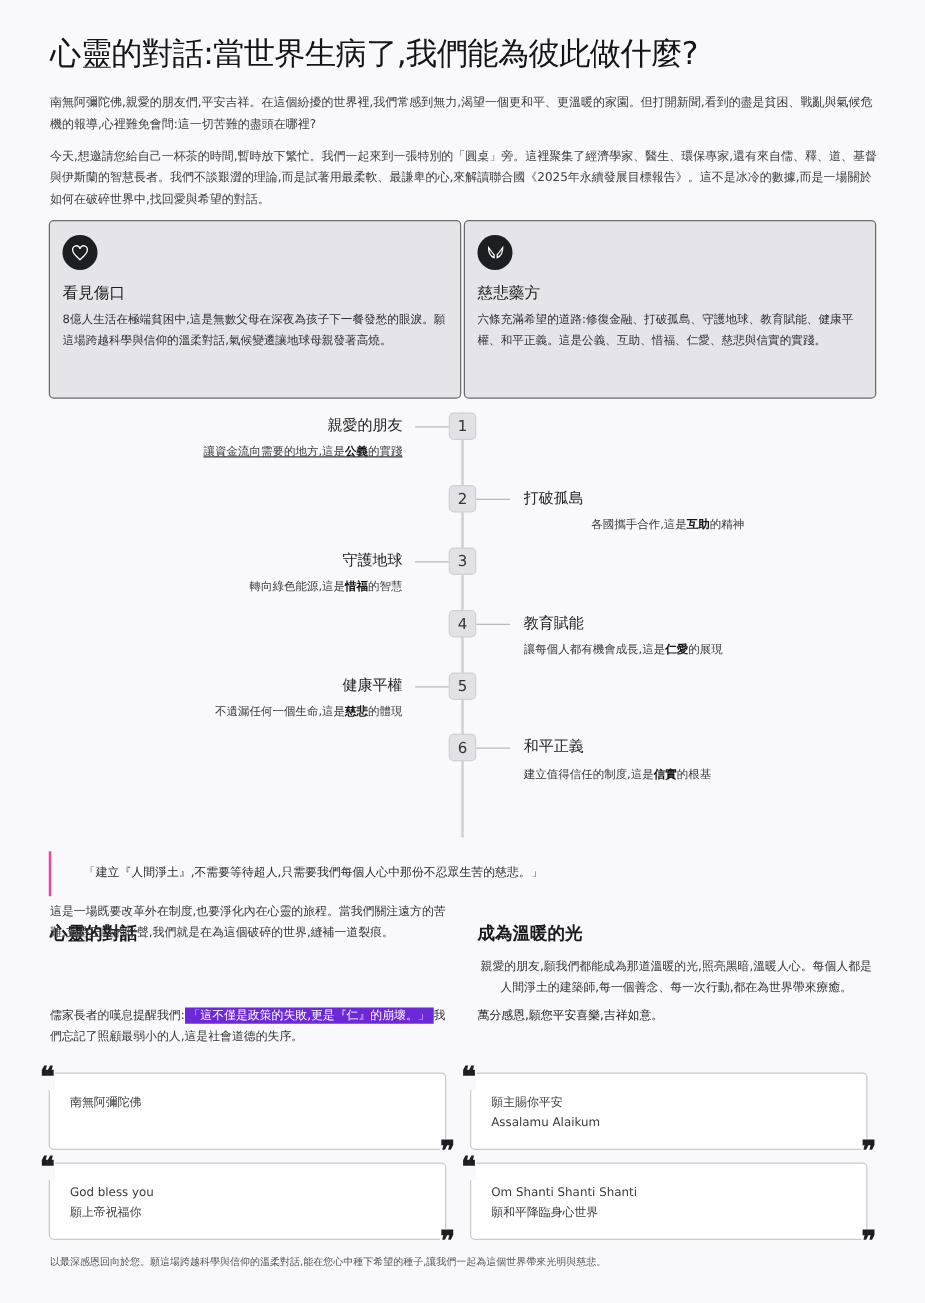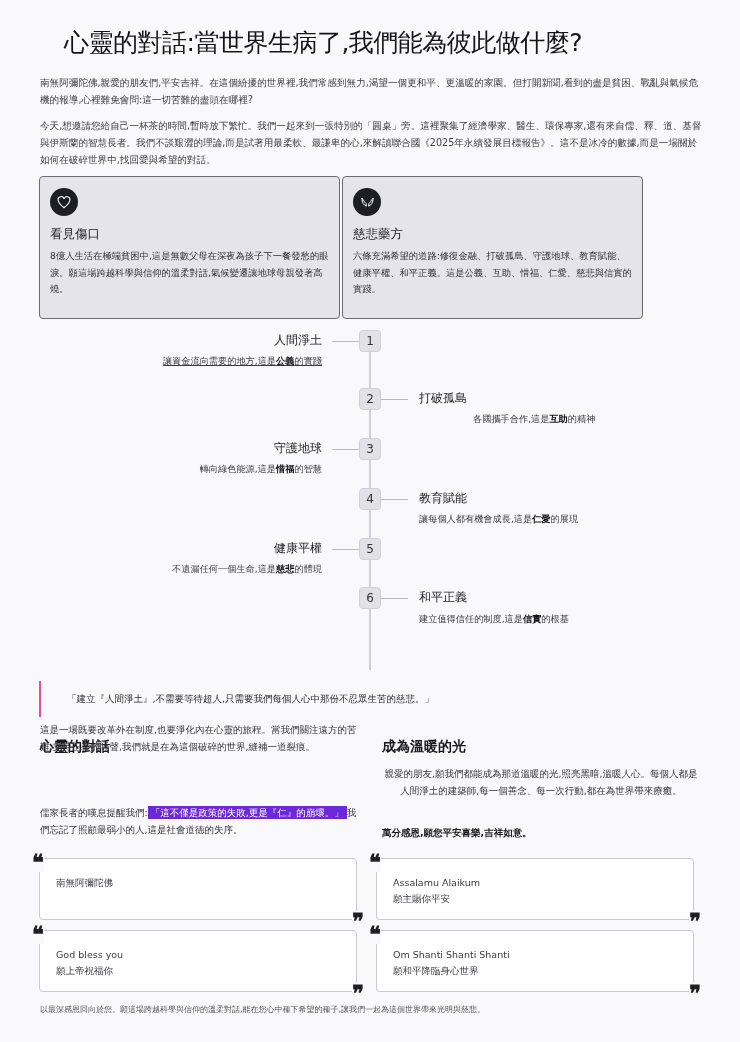--- a/index.html
+++ b/index.html
@@ -1,44 +1,44 @@
 <!DOCTYPE html>
 <html><head>
 <meta charset="utf-8">
 <style>
   * { box-sizing: border-box; margin: 0; padding: 0; }
   html, body { width: 740px; height: 1042px; background: #f9f9fb; overflow: hidden; }
   body { font-family: "DejaVu Sans", "Liberation Sans", sans-serif; color: #2a2a2e; position: relative; }
 
-  .title { position: absolute; left: 40px; top: 26px; font-size: 25px; font-weight: 400; color: #151518; letter-spacing: -0.5px; margin-left: 24px; }
+  .title { position: absolute; left: 40px; top: 26px; font-size: 25px; font-weight: 400; color: #151518; letter-spacing: -0.5px; }
   .para { position: absolute; left: 40px; width: 662px; font-size: 9.6px; line-height: 17px; color: #3a3a40; }
   #p1 { top: 74px; }
   #p2 { top: 117px; }
 
-  .cards { position: absolute; left: 39px; top: 176px; width: 604px; display: flex; gap: 2px; }
+  .cards { position: absolute; left: 39px; top: 176px; width: 662px; display: flex; gap: 2px; }
   .card { flex: 1; height: 143px; background: #e4e4ea; border: 1px solid #6b6b72; border-radius: 4px; padding: 11px 10px; }
   .card-icon { width: 28px; height: 28px; border-radius: 50%; background: #1d1d24; display: flex; align-items: center; justify-content: center; }
   .card-title { margin-top: 10px; font-size: 12.5px; color: #1d1d22; }
   .card-body { margin-top: 5px; font-size: 9.3px; line-height: 16.5px; color: #2f2f35; }
 
   .timeline { position: absolute; left: 0; top: 320px; width: 740px; height: 350px; }
   .tl-line { position: absolute; left: 369px; top: 10px; width: 2px; height: 340px; background: #cfcfd5; }
   .step { position: absolute; width: 22px; height: 22px; left: 359px; background: #e1e1e7; border: 1px solid #d0d0d6; border-radius: 4px; display: flex; align-items: center; justify-content: center; font-size: 12px; color: #333; }
   .conn { position: absolute; height: 1px; background: #b9b9bf; }
   .tl-title { position: absolute; font-size: 12px; color: #222; }
   .tl-desc { position: absolute; font-size: 9.2px; color: #3a3a40; white-space: nowrap; }
   .left { text-align: right; }
   .tl-desc b { font-weight: 700; color: #111; }
 
   .quote { position: absolute; left: 39px; top: 681px; width: 662px; height: 36px; border-left: 2px solid #ec4899; padding-left: 26px; font-size: 9.5px; line-height: 36px; color: #2a2a2e; }
 
   .col-title { position: absolute; top: 738px; font-size: 14px; color: #1a1a1e; }
   .col-text { position: absolute; width: 318px; font-size: 9.5px; line-height: 16.5px; color: #33333a; }
   .hl { background: #6d28d9; color: #fff; padding: 1px 3px; }
-  .strong { font-weight: 700; color: #1a1a1e; margin-top: 20px; }
+  .strong { font-weight: 400; color: #1a1a1e; }
 
   .blessing { position: absolute; width: 318px; height: 62px; background: #fff; border: 1px solid #c9c9cf; border-radius: 4px; padding: 16px 0 0 16px; font-size: 9.5px; line-height: 15.5px; color: #3a3a40; }
   .qmark-open { position: absolute; left: -8px; top: -7px; font-family: "DejaVu Serif", serif; font-size: 22px; font-weight: 700; color: #1d1d22; line-height: 20px; background: #f9f9fb; }
   .qmark-close { position: absolute; right: -8px; bottom: -12px; font-family: "DejaVu Serif", serif; font-size: 22px; font-weight: 700; color: #1d1d22; line-height: 20px; background: #f9f9fb; }
 
   .footer { position: absolute; left: 40px; top: 1004px; font-size: 8px; color: #555; }
 </style>
 </head>
 <body>
 
@@ -65,21 +65,21 @@
     <div class="card-title">慈悲藥方</div>
     <div class="card-body">六條充滿希望的道路:修復金融、打破孤島、守護地球、教育賦能、健康平權、和平正義。這是公義、互助、惜福、仁愛、慈悲與信實的實踐。</div>
   </div>
 </div>
 
 <div class="timeline">
   <div class="tl-line"></div>
 
   <div class="conn" style="left:332px; top:21px; width:27px;"></div>
   <div class="step" style="top:10px;">1</div>
-  <div class="tl-title left" style="right:418px; top:12px;">人間淨土</div>
+  <div class="tl-title left" style="right:418px; top:12px;">親愛的朋友</div>
   <div class="tl-desc left" style="right:418px; top:35px;text-decoration:underline;"><span>讓資金流向需要的地方,這是</span><b>公義</b><span>的實踐</span></div>
 
   <div class="conn" style="left:381px; top:79px; width:27px;"></div>
   <div class="step" style="top:68px;">2</div>
   <div class="tl-title" style="left:419px; top:70px;">打破孤島</div>
   <div class="tl-desc" style="left:433px; top:93px;margin-left:40px;"><span>各國攜手合作,這是</span><b>互助</b><span>的精神</span></div>
 
   <div class="conn" style="left:332px; top:129px; width:27px;"></div>
   <div class="step" style="top:118px;">3</div>
   <div class="tl-title left" style="right:418px; top:120px;">守護地球</div>
@@ -112,22 +112,22 @@
 <p class="col-text strong" style="left:382px; top:805px;">萬分感恩,願您平安喜樂,吉祥如意。</p>
 
 <div class="blessing" style="left:39px; top:858px;">
   <span class="qmark-open">❝</span>
   <div>南無阿彌陀佛</div>
   <div></div>
   <span class="qmark-close">❞</span>
 </div>
 <div class="blessing" style="left:376px; top:858px;">
   <span class="qmark-open">❝</span>
+  <div>願主賜你平安</div>
   <div>Assalamu Alaikum</div>
-  <div>願主賜你平安</div>
   <span class="qmark-close">❞</span>
 </div>
 <div class="blessing" style="left:39px; top:930px;">
   <span class="qmark-open">❝</span>
   <div>God bless you</div>
   <div>願上帝祝福你</div>
   <span class="qmark-close">❞</span>
 </div>
 <div class="blessing" style="left:376px; top:930px;">
   <span class="qmark-open">❝</span>

